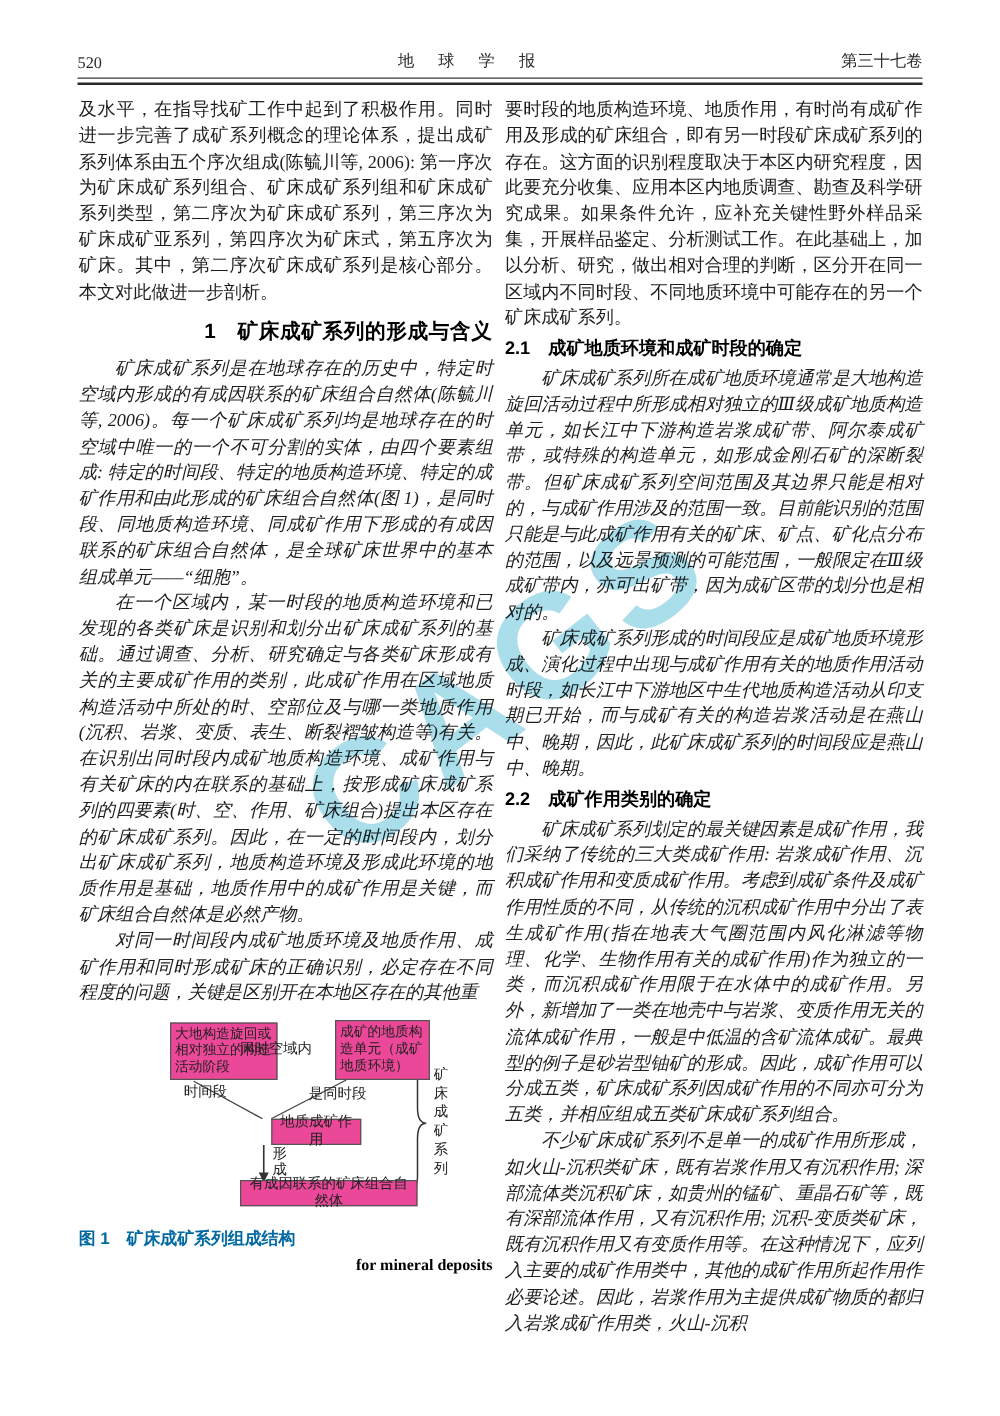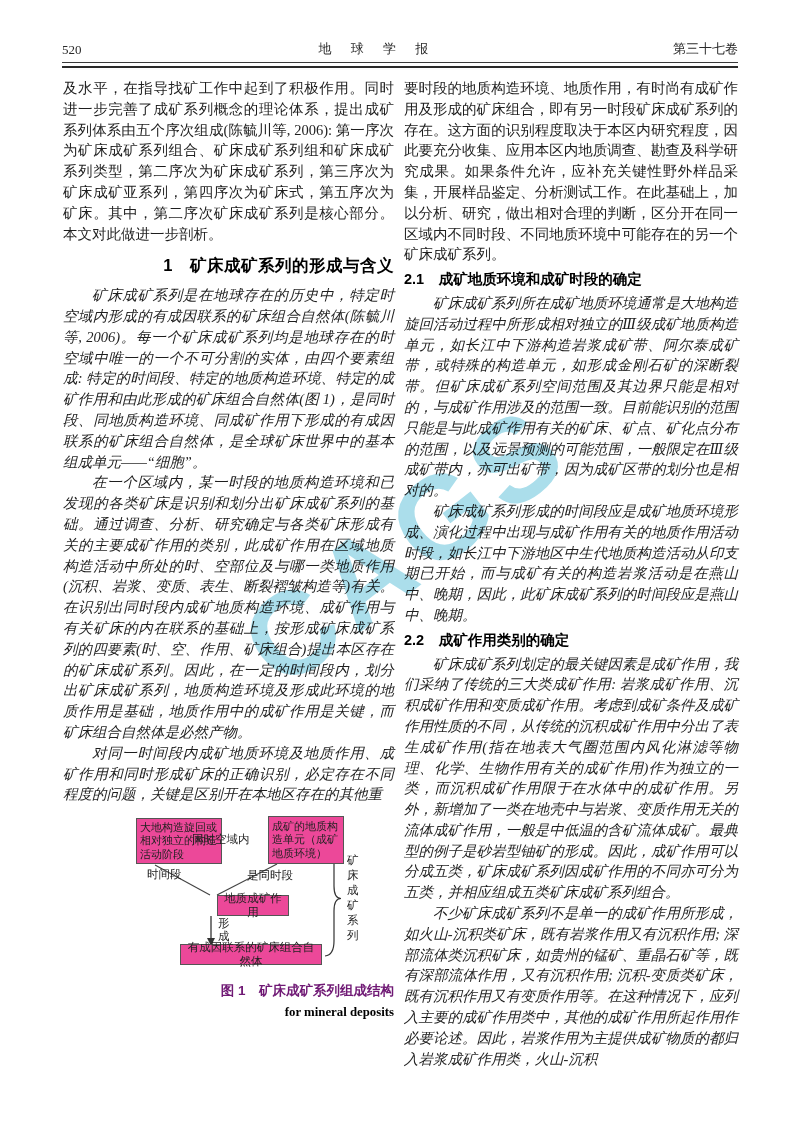--- a/index.html
+++ b/index.html
@@ -38,34 +38,34 @@
   
   .fig-wrap { position:relative; width:330px; height:158px; margin-top:8px; }
   .fbox {
     position:absolute; border:1px solid #555; background:#ec4899;
     font-size:11px; line-height:13.5px; text-align:center; color:#222;
     display:flex; align-items:center; justify-content:center; padding:2px 3px;margin-left:37px;
   }
   .fbox.tl { left:36px; top:5px;  width:86px;  height:46px; text-align:left; }
   .fbox.tr { left:168px; top:3px; width:76px;  height:48px; text-align:left; }
   .fbox.mid{ left:117px; top:82px; width:72px; height:21px; font-size:11.5px; }
-  .fbox.bot{ left:80px; top:131px; width:142px; height:21px; font-size:11.5px; }
+  .fbox.bot{ left:92px; top:131px; width:142px; height:21px; font-size:11.5px; }
   .flabel { position:absolute; font-size:11.5px; color:#222; }
   .flabel.same { left:129px; top:16px; }
   .flabel.time { left:84px;  top:51px; }
   .flabel.space{ left:184px; top:52px; }
   .flabel.forms{ left:155px; top:104px; width:13px; line-height:13px; word-break:break-all; }
   .brace-label {
     position:absolute; left:284px; top:40px; width:14px;
     font-size:11.5px; line-height:15px; word-break:break-all; color:#222;
   }
   .fig-svg { position:absolute; left:0; top:0; }
   .fig-cap-cn {
-    margin-top:10px; text-align:right; font-weight:bold; font-size:13.5px;
-    font-family:"Liberation Sans","DejaVu Sans",sans-serif; color:#701a75; text-indent:0;
+    margin-top:10px; text-align:left; font-weight:bold; font-size:13.5px;
+    font-family:"Liberation Sans","DejaVu Sans",sans-serif; color:#0369a1; text-indent:0;
   }
   .fig-cap-en {
     text-align:center; font-weight:bold; font-size:12.8px; line-height:17px;
     color:#000; text-indent:0; margin-top:3px;
   }
   .fig-cap-en2 { text-align:right; font-weight:bold; font-size:12.8px; color:#000; text-indent:0; }
   
   .watermark {
     position:absolute; left:235px; top:415px; width:340px; height:260px;
     display:flex; align-items:center; justify-content:center;

